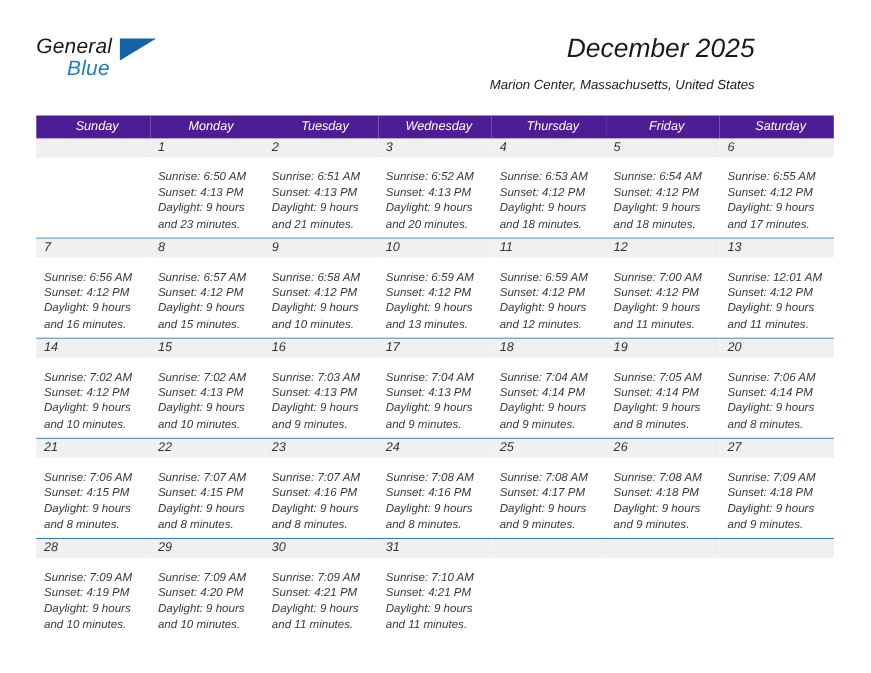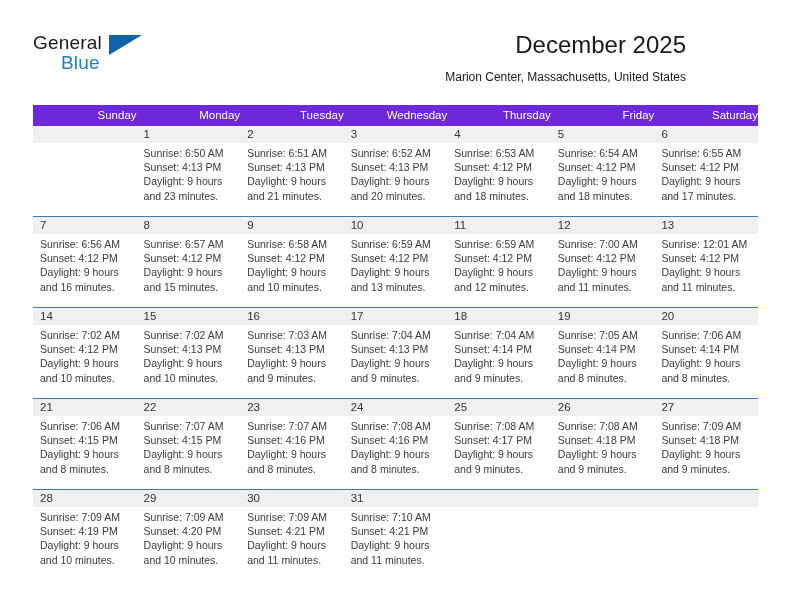--- a/index.html
+++ b/index.html
@@ -13,20 +13,21 @@
     height: 612px;
     font-family: "Liberation Sans", sans-serif;
     color: #222222;
     overflow: hidden;
   }
   .page {
     position: relative;
     width: 720px;
     height: 612px;
     box-sizing: border-box;
+    font-style: italic;
   }
 
   
   .header {
     position: absolute;
     left: 33px;
     top: 28px;
     right: 34px;
     height: 70px;
   }
@@ -90,25 +91,25 @@
   
   .calendar {
     position: absolute;
     left: 33px;
     top: 105px;
     width: 725px;
     border-collapse: collapse;
     table-layout: fixed;
   }
   .calendar th {
-    background: #6d28d9;
+    background: #4c1d95;
     color: #ffffff;
     font-size: 11.5px;
     font-weight: normal;
-    text-align: right;
+    text-align: center;
     padding: 4px 0 4px 7px;
     height: 13px;
     line-height: 13px;
   }
   .calendar td {
     vertical-align: top;
     padding: 0;
     width: 103.57px;
   }
   .week-row > td {
@@ -127,21 +128,21 @@
   }
   .daynum-bar {
     background: #f0f0f0;
     height: 17px;
     line-height: 17px;
     padding-left: 7px;
     font-size: 11.5px;
     color: #333333;
   }
   .daybody {
-    padding: 3px 7px 0 7px;
+    padding: 11px 7px 0 7px;
     font-size: 10.5px;
     line-height: 14.2px;
     color: #3a3a3a;
   }
   .daybody div {
     white-space: nowrap;
   }
 </style>
 </head>
 <body>

